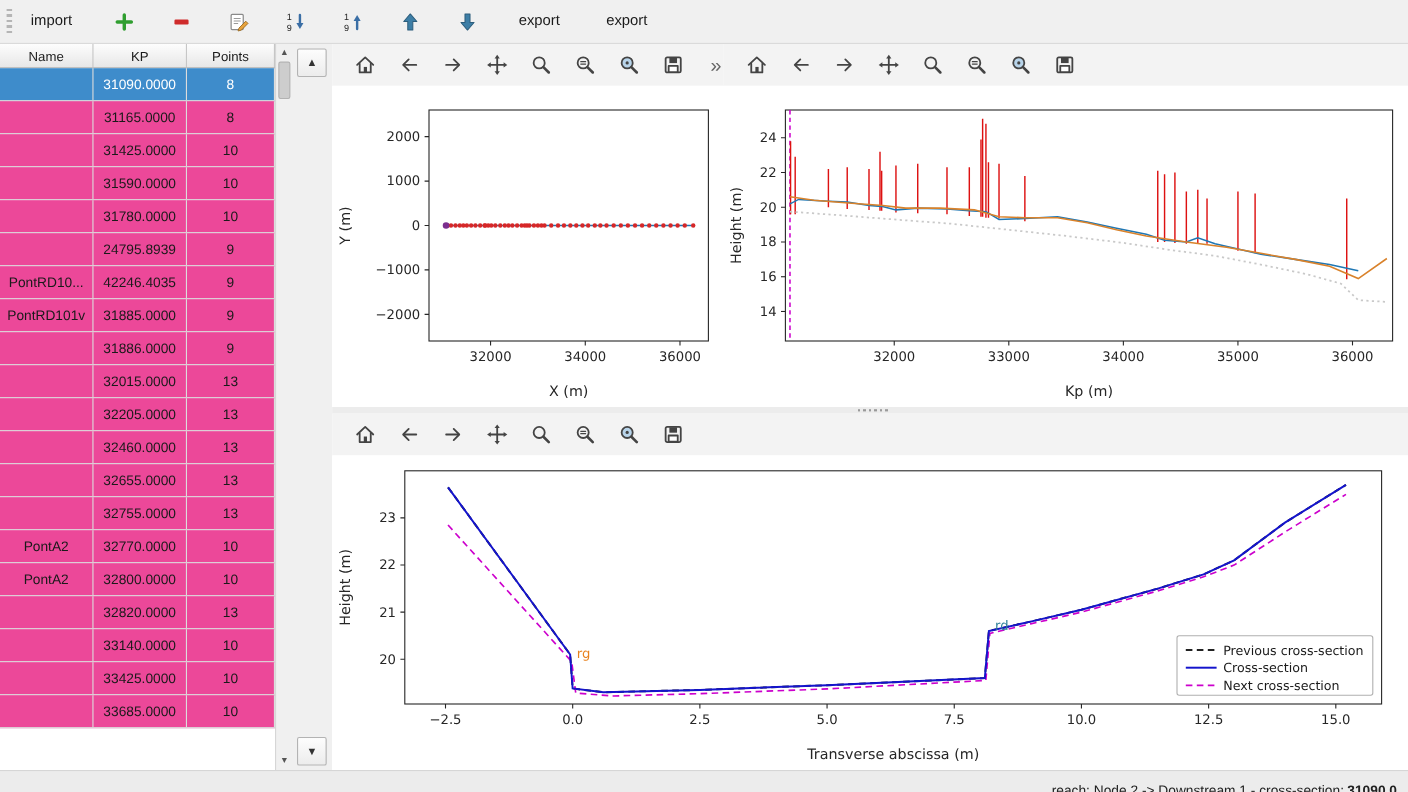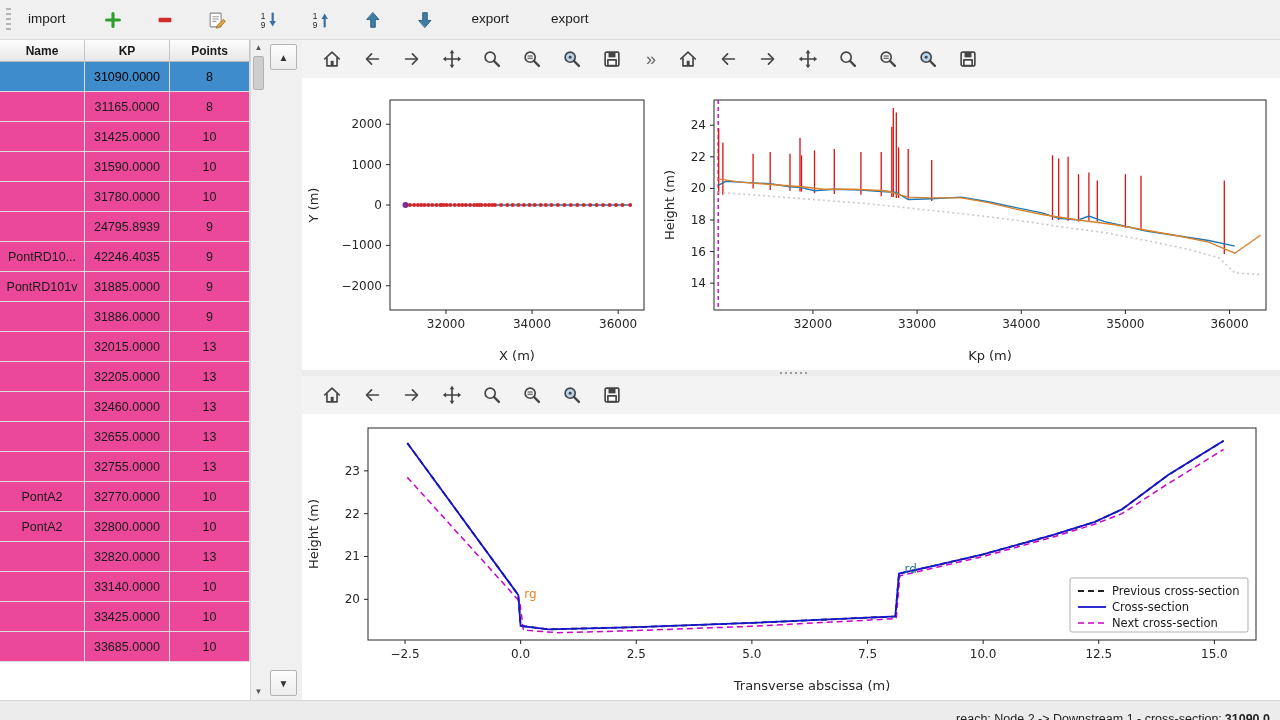--- a/index.html
+++ b/index.html
@@ -10,25 +10,25 @@
   
   #app-toolbar{left:0;top:0;width:1280px;height:40px;background:#f0f0f0;border-bottom:1px solid #dadada;display:flex;align-items:center;padding-left:6px}
   .grip{width:5px;height:24px;margin-right:8px;background:repeating-linear-gradient(to bottom,#b5b5b5 0 2px,transparent 2px 5px)}
   #tb-items{display:flex;gap:24px}
   .txt-btn{padding:5px 9px;font-size:13.5px;color:#1a1a1a;border-radius:3px;cursor:default}
   .icon-btn{width:28px;height:28px;display:flex;align-items:center;justify-content:center;border-radius:3px}
 
   
   #table-panel{left:0;top:40px;width:250px;height:660px;background:#fff}
   .thead{display:flex;height:22px;background:linear-gradient(#fdfdfd,#e7e7e7);border-bottom:1px solid #b9b9b9}
-  .thead div{font-weight:bold;font-size:12px;display:flex;align-items:center;justify-content:center;border-right:1px solid #c6c6c6}
+  .thead div{font-weight:normal;font-size:12px;display:flex;align-items:center;justify-content:center;border-right:1px solid #c6c6c6}
   .c-name{width:85px}.c-kp{width:85px}.c-pts{width:80px}
   .trow{display:flex;height:30px;background:#ec4899;border-bottom:1px solid #dcdcdc}
   .trow div{font-size:12.5px;display:flex;align-items:center;justify-content:center;border-right:1px solid #dcdcdc;overflow:hidden;white-space:nowrap}
-  .trow.selected{color:#000000}
+  .trow.selected{color:#ffffff}
 
   
   #tbl-scroll{left:250px;top:40px;width:16px;height:660px;background:#f0f0f0;border-left:1px solid #d6d6d6}
   .sb-arrow{position:absolute;left:0;width:15px;height:15px;display:flex;align-items:center;justify-content:center;font-size:8px;color:#555}
   .sb-thumb{position:absolute;left:2px;width:11px;background:#cdcdcd;border:1px solid #b2b2b2;border-radius:2px}
 
   
   #side-strip{left:266px;top:40px;width:36px;height:660px;background:#f0f0f0}
   .strip-btn{position:absolute;left:4px;width:27px;height:26px;border:1px solid #b3b3b3;border-radius:2px;background:linear-gradient(#fdfdfd,#ececec);display:flex;align-items:center;justify-content:center;font-size:10px;color:#333}
 

